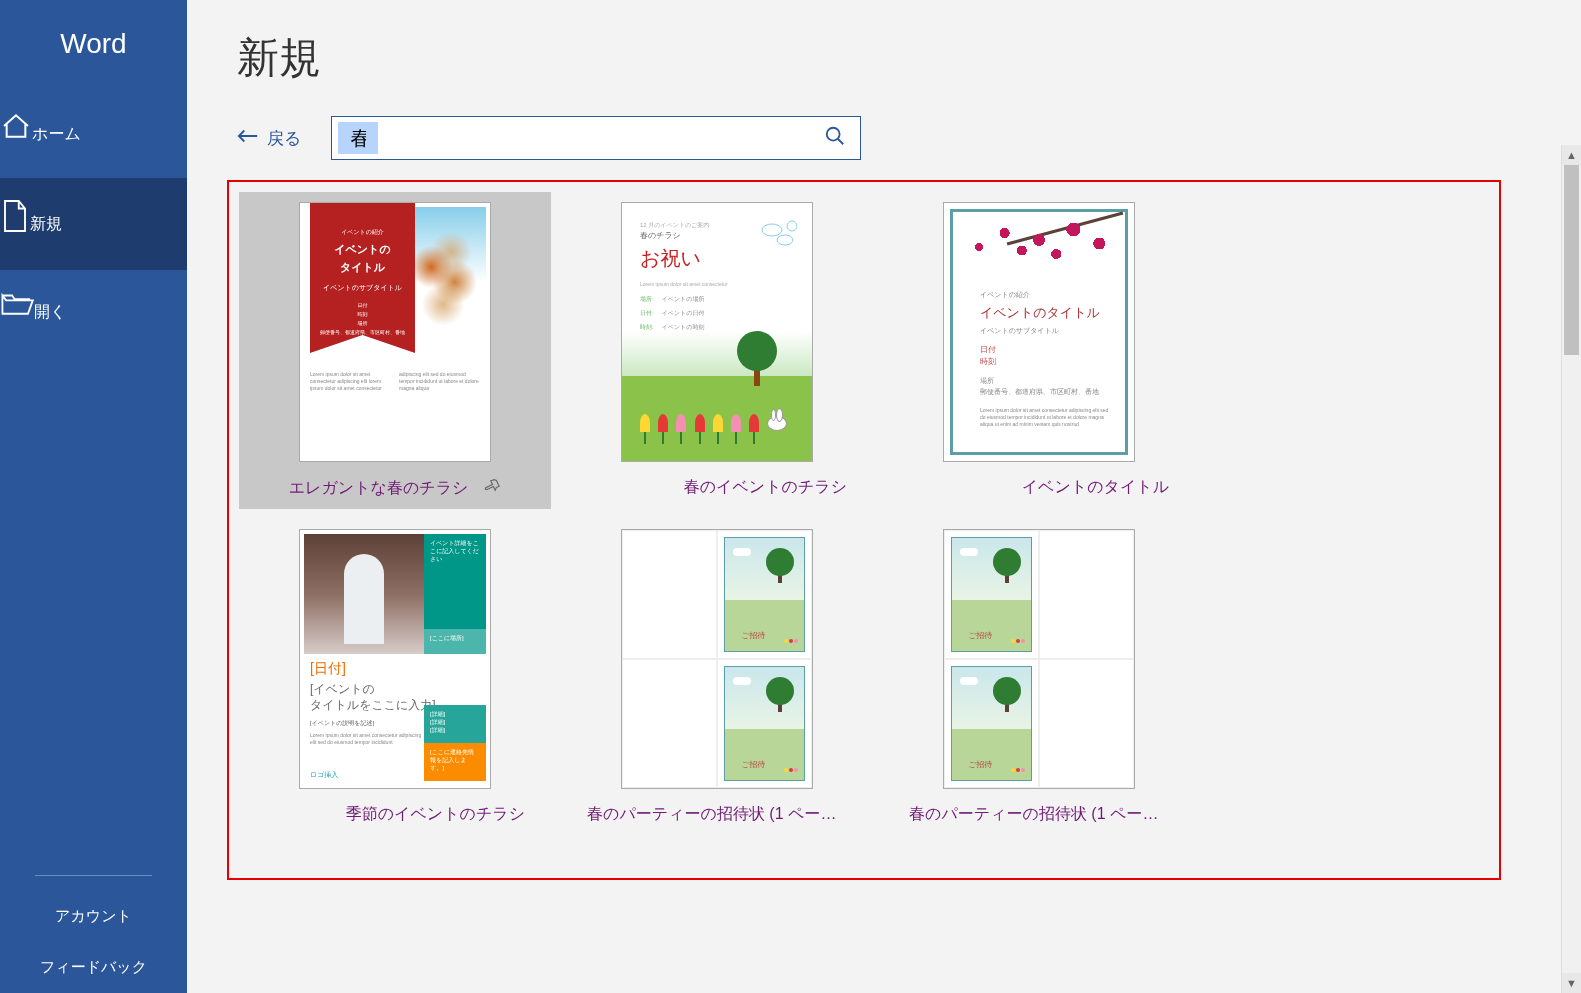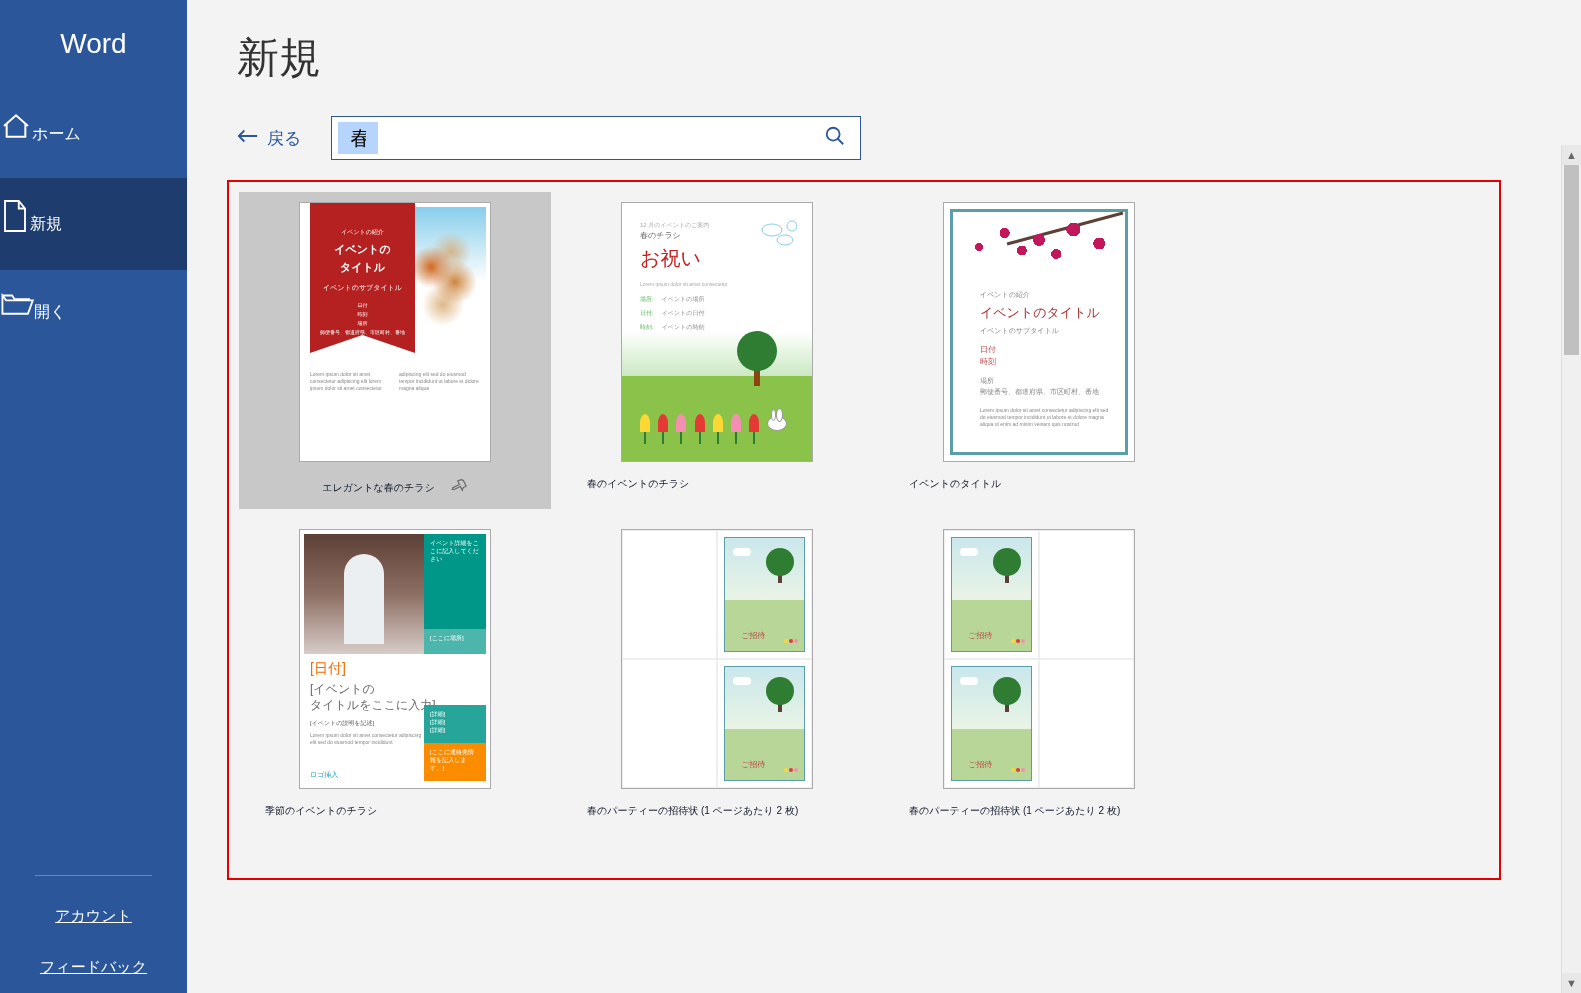--- a/index.html
+++ b/index.html
@@ -55,21 +55,20 @@
     }
     .sidebar-divider {
       border-top: 1px solid rgba(255,255,255,0.3);
       margin: 0 35px 15px 35px;
     }
     .sidebar-footer-item {
       text-align: center;
       padding: 16px 0;
       font-size: 15px;
       cursor: pointer;
-      text-decoration: underline;
     }
     .main {
       flex: 1;
       background: #f3f3f3;
       padding: 30px 40px 0 40px;
       position: relative;
     }
     .page-title {
       font-size: 42px;
       font-weight: normal;
@@ -146,24 +145,24 @@
       width: 192px;
       height: 260px;
       background: white;
       border: 1px solid #aaa;
       margin: 0 auto;
       position: relative;
       overflow: hidden;
       font-size: 8px;
     }
     .template-label {
-      text-align: left;
+      text-align: right;
       margin-top: 15px;
-      font-size: 10px;
-      color: #0f172a;
+      font-size: 16px;
+      color: #701a75;
       max-width: 260px;
       margin-left: auto;
       margin-right: auto;
       white-space: nowrap;
       overflow: hidden;
       text-overflow: ellipsis;
     }
     .template-label-row {
       display: flex;
       align-items: center;

